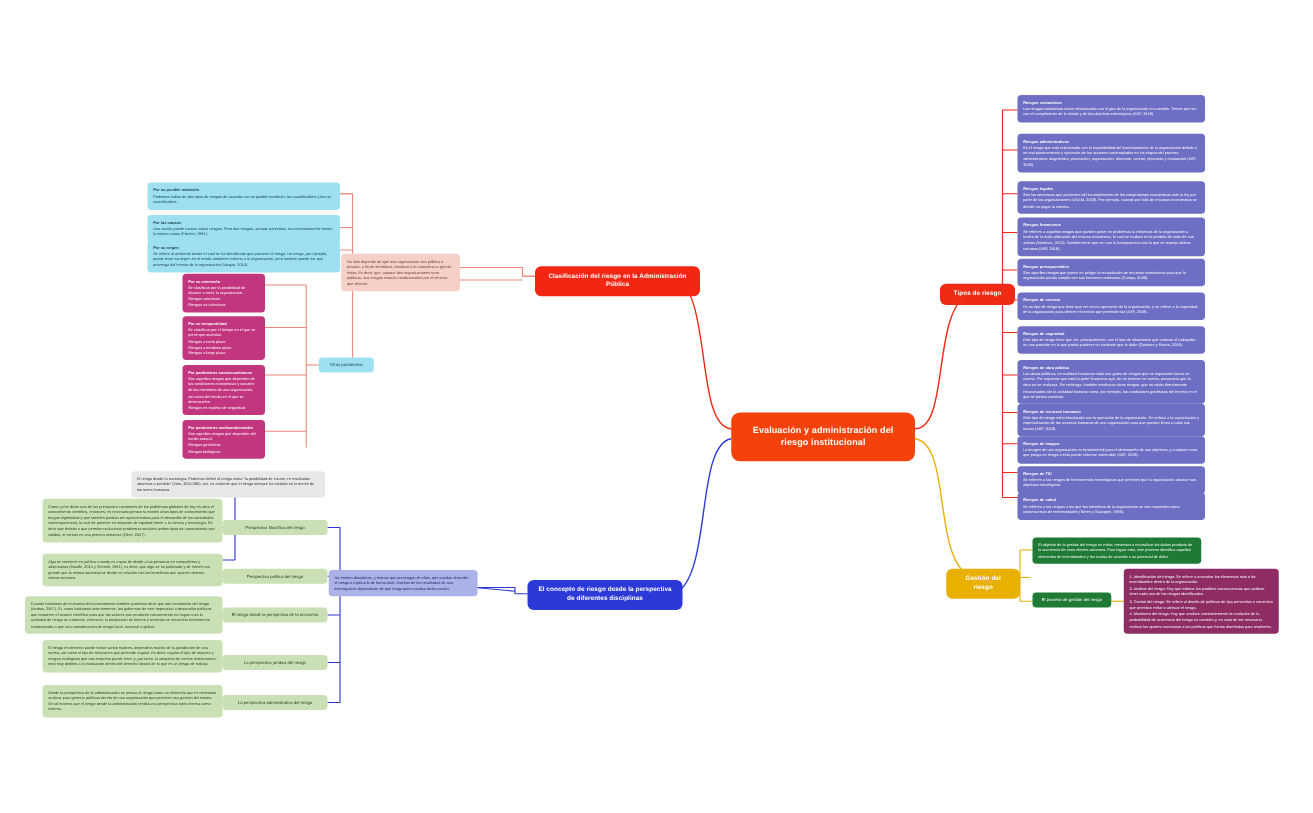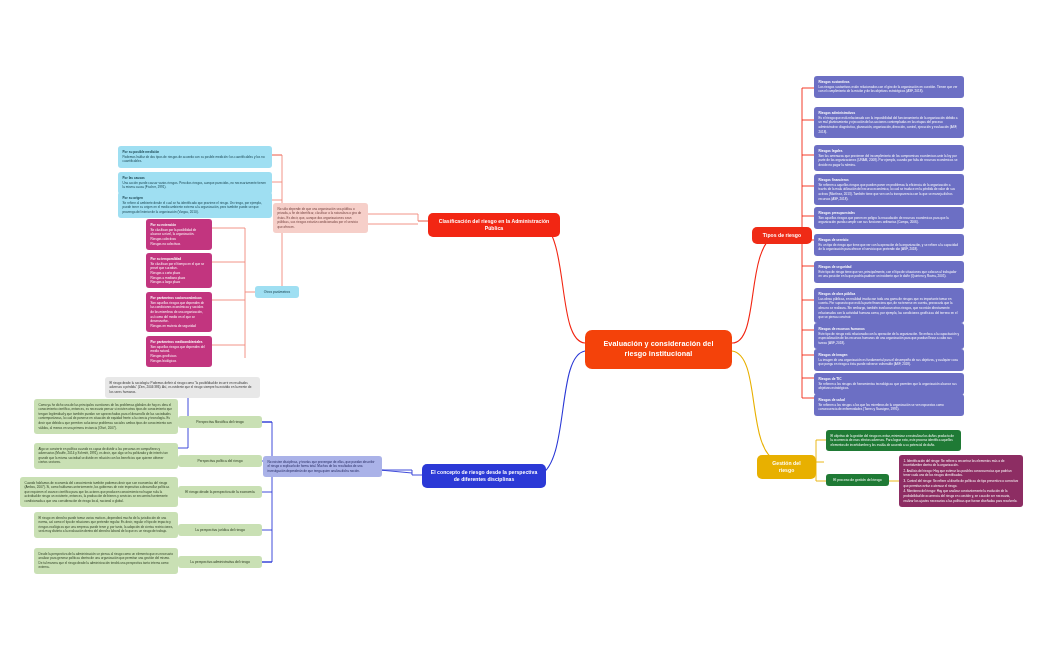--- a/index.html
+++ b/index.html
@@ -91,21 +91,21 @@
     <path d="M178 422 L 188 422 M178 461 L 188 461 M178 492 L 188 492 M178 530 L 188 530 M178 562 L 188 562" stroke="#2b39d6" stroke-width="0.9" fill="none"></path>
     <path d="M188 392 L 188 422 M188 422 L 188 448" stroke="#2b39d6" stroke-width="0.9" fill="none"></path>
     <path d="M188 392 L 178 392 M188 448 L 178 448" stroke="#2b39d6" stroke-width="0.9" fill="none"></path>
 
     <path d="M824 462 L 816 462" stroke="#e8b000" stroke-width="0.9" fill="none"></path>
     <path d="M816 440 L 816 481" stroke="#e8b000" stroke-width="0.9" fill="none"></path>
     <path d="M816 440 L 826 440 M816 481 L 826 481" stroke="#e8b000" stroke-width="0.9" fill="none"></path>
     <path d="M889 481 L 899 481" stroke="#e8b000" stroke-width="0.9" fill="none"></path>
   </svg>
 
-  <div class="node central" style="left:585px;top:330px;width:147px;">Evaluación y consideración del riesgo institucional</div>
+  <div class="node central" style="left:585px;top:330px;width:147px;">Evaluación y administración del riesgo institucional</div>
 
   <div class="node pill red" style="left:428px;top:213px;width:132px;">Clasificación del riesgo en la Administración Pública</div>
 
   <div class="node pill red2" style="left:752px;top:227px;width:60px;">Tipos de riesgo</div>
 
   <div class="node pill yellow" style="left:757px;top:455px;width:59px;">Gestión del riesgo</div>
 
   <div class="node pill blue" style="left:422px;top:464px;width:124px;">El concepto de riesgo desde la perspectiva de diferentes disciplinas</div>
 
   <div class="node box purple" style="left:814px;top:76px;width:150px;">

